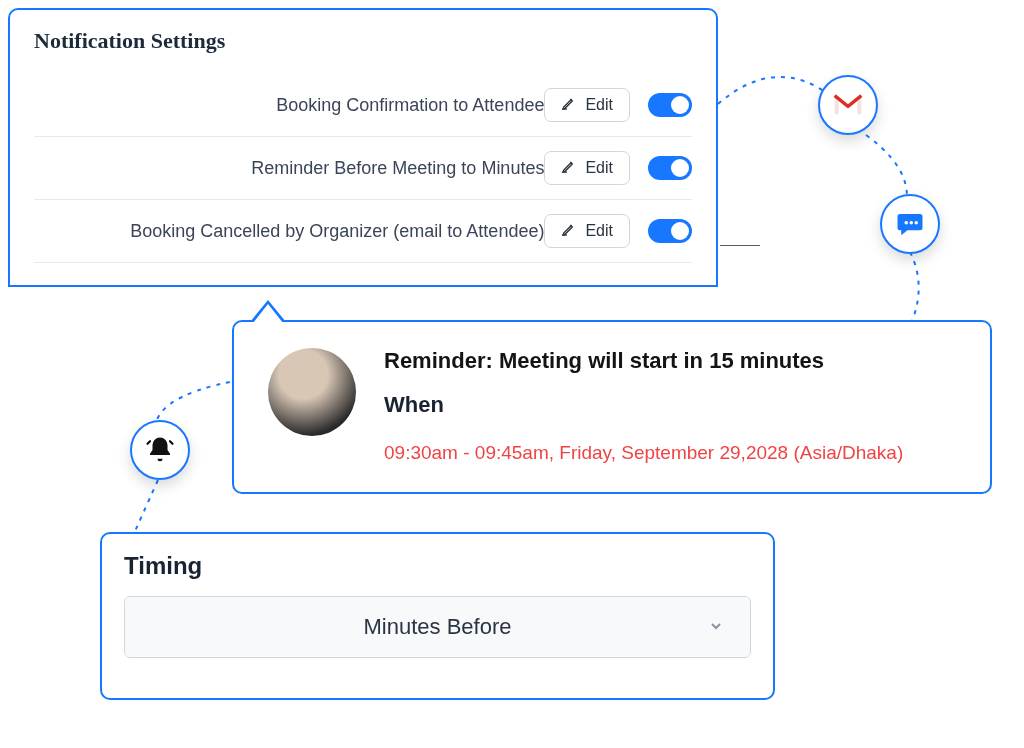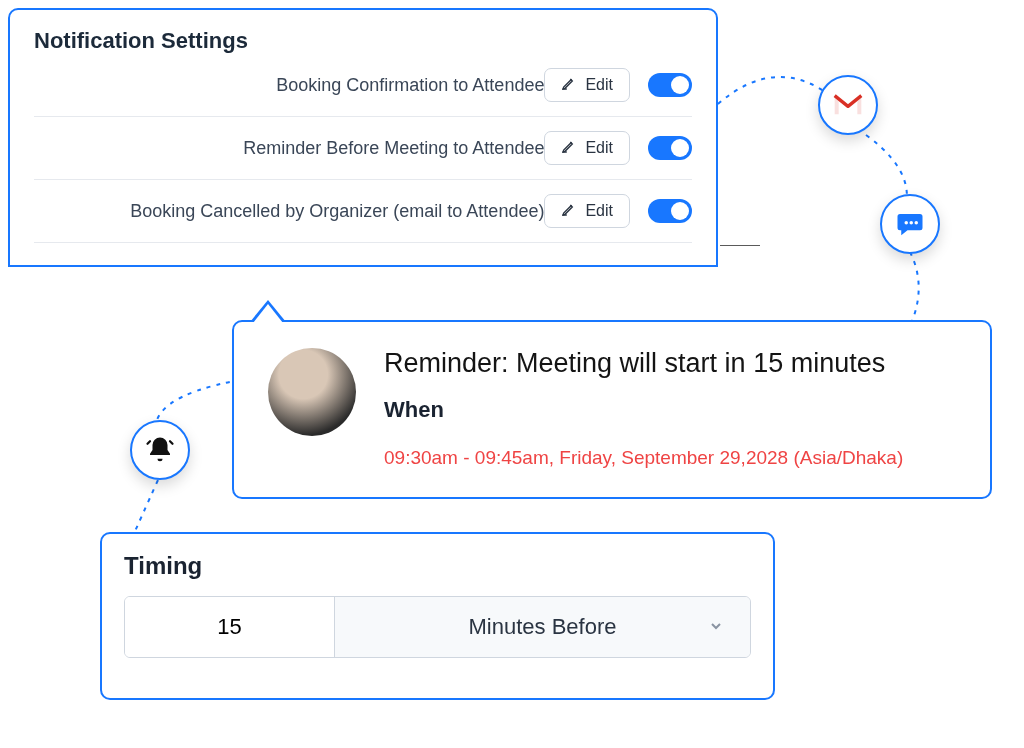--- a/index.html
+++ b/index.html
@@ -23,21 +23,22 @@
     border-top-right-radius: 10px;
     border-bottom-left-radius: 0;
     border-bottom-right-radius: 0;
     background: #fff;
     padding: 18px 24px 22px 24px;
   }
   .settings-title {
     font-size: 22px;
     font-weight: 700;
     color: #1c2a3a;
-    margin-bottom: 0;
+    margin-bottom: 20px;
+    font-family: Liberation Serif, serif;
   }
   .setting-row {
     display: flex;
     align-items: center;
     justify-content: flex-end;
     padding: 14px 0;
     border-bottom: 1px solid #e6e9ee;
   }
   .setting-row:last-of-type { border-bottom: 1px solid #e6e9ee; }
   .setting-label {
@@ -138,22 +139,22 @@
     border-bottom: 19px solid #fff;
   }
   .avatar {
     width: 88px; height: 88px;
     border-radius: 50%;
     background: radial-gradient(circle at 40% 30%, #d9c7b6 0 30%, #2a2a2a 75%);
     background-size: cover;
     flex-shrink: 0;
   }
   .reminder-text h3 {
-    font-size: 27px;
-    font-weight: 400;
+    font-size: 22px;
+    font-weight: 700;
     color: #141414;
     margin-bottom: 18px;
   }
   .reminder-text .when-label {
     font-size: 22px;
     font-weight: 700;
     margin-bottom: 24px;
   }
   .reminder-text .when-val {
     font-size: 19px;
@@ -255,21 +256,21 @@
               <path d="M3 21h5" stroke-linecap="round"></path>
             </svg>
         </span>
         <span>Edit</span>
       </button>
       <div class="toggle"></div>
     </div>
   </div>
 
   <div class="setting-row">
-    <div class="setting-label">Reminder Before Meeting to Attendee</div>
+    <div class="setting-label">Reminder Before Meeting to Minutes</div>
     <div class="row-actions">
       <button class="edit-btn">
         <span>
           <svg viewBox="0 0 24 24" fill="none" stroke="#2a3442" stroke-width="2">
               <path d="M3 21l3-1 11-11-2-2L4 18l-1 3z"></path>
               <path d="M14 6l2 2"></path>
               <path d="M3 21h5" stroke-linecap="round"></path>
             </svg>
         </span>
         <span>Edit</span>
@@ -306,21 +307,20 @@
       <h3>Reminder: Meeting will start in 15 minutes</h3>
       <div class="when-label">When</div>
       <div class="when-val">09:30am  - 09:45am, Friday, September 29,2028 (Asia/Dhaka)</div>
     </div>
   </div>
 </div>
 
 <div class="timing-card">
   <div class="timing-title">Timing</div>
   <div class="timing-row">
-    <input class="timing-val" value="15" style="">
     <div class="timing-unit">
       <span>Minutes Before</span>
       <span class="chev">
         <svg width="16" height="16" viewBox="0 0 24 24" fill="none" stroke="#8a94a2" stroke-width="3">
             <path d="M6 9l6 6 6-6"></path>
           </svg>
       </span>
     </div>
   </div>
 </div>

